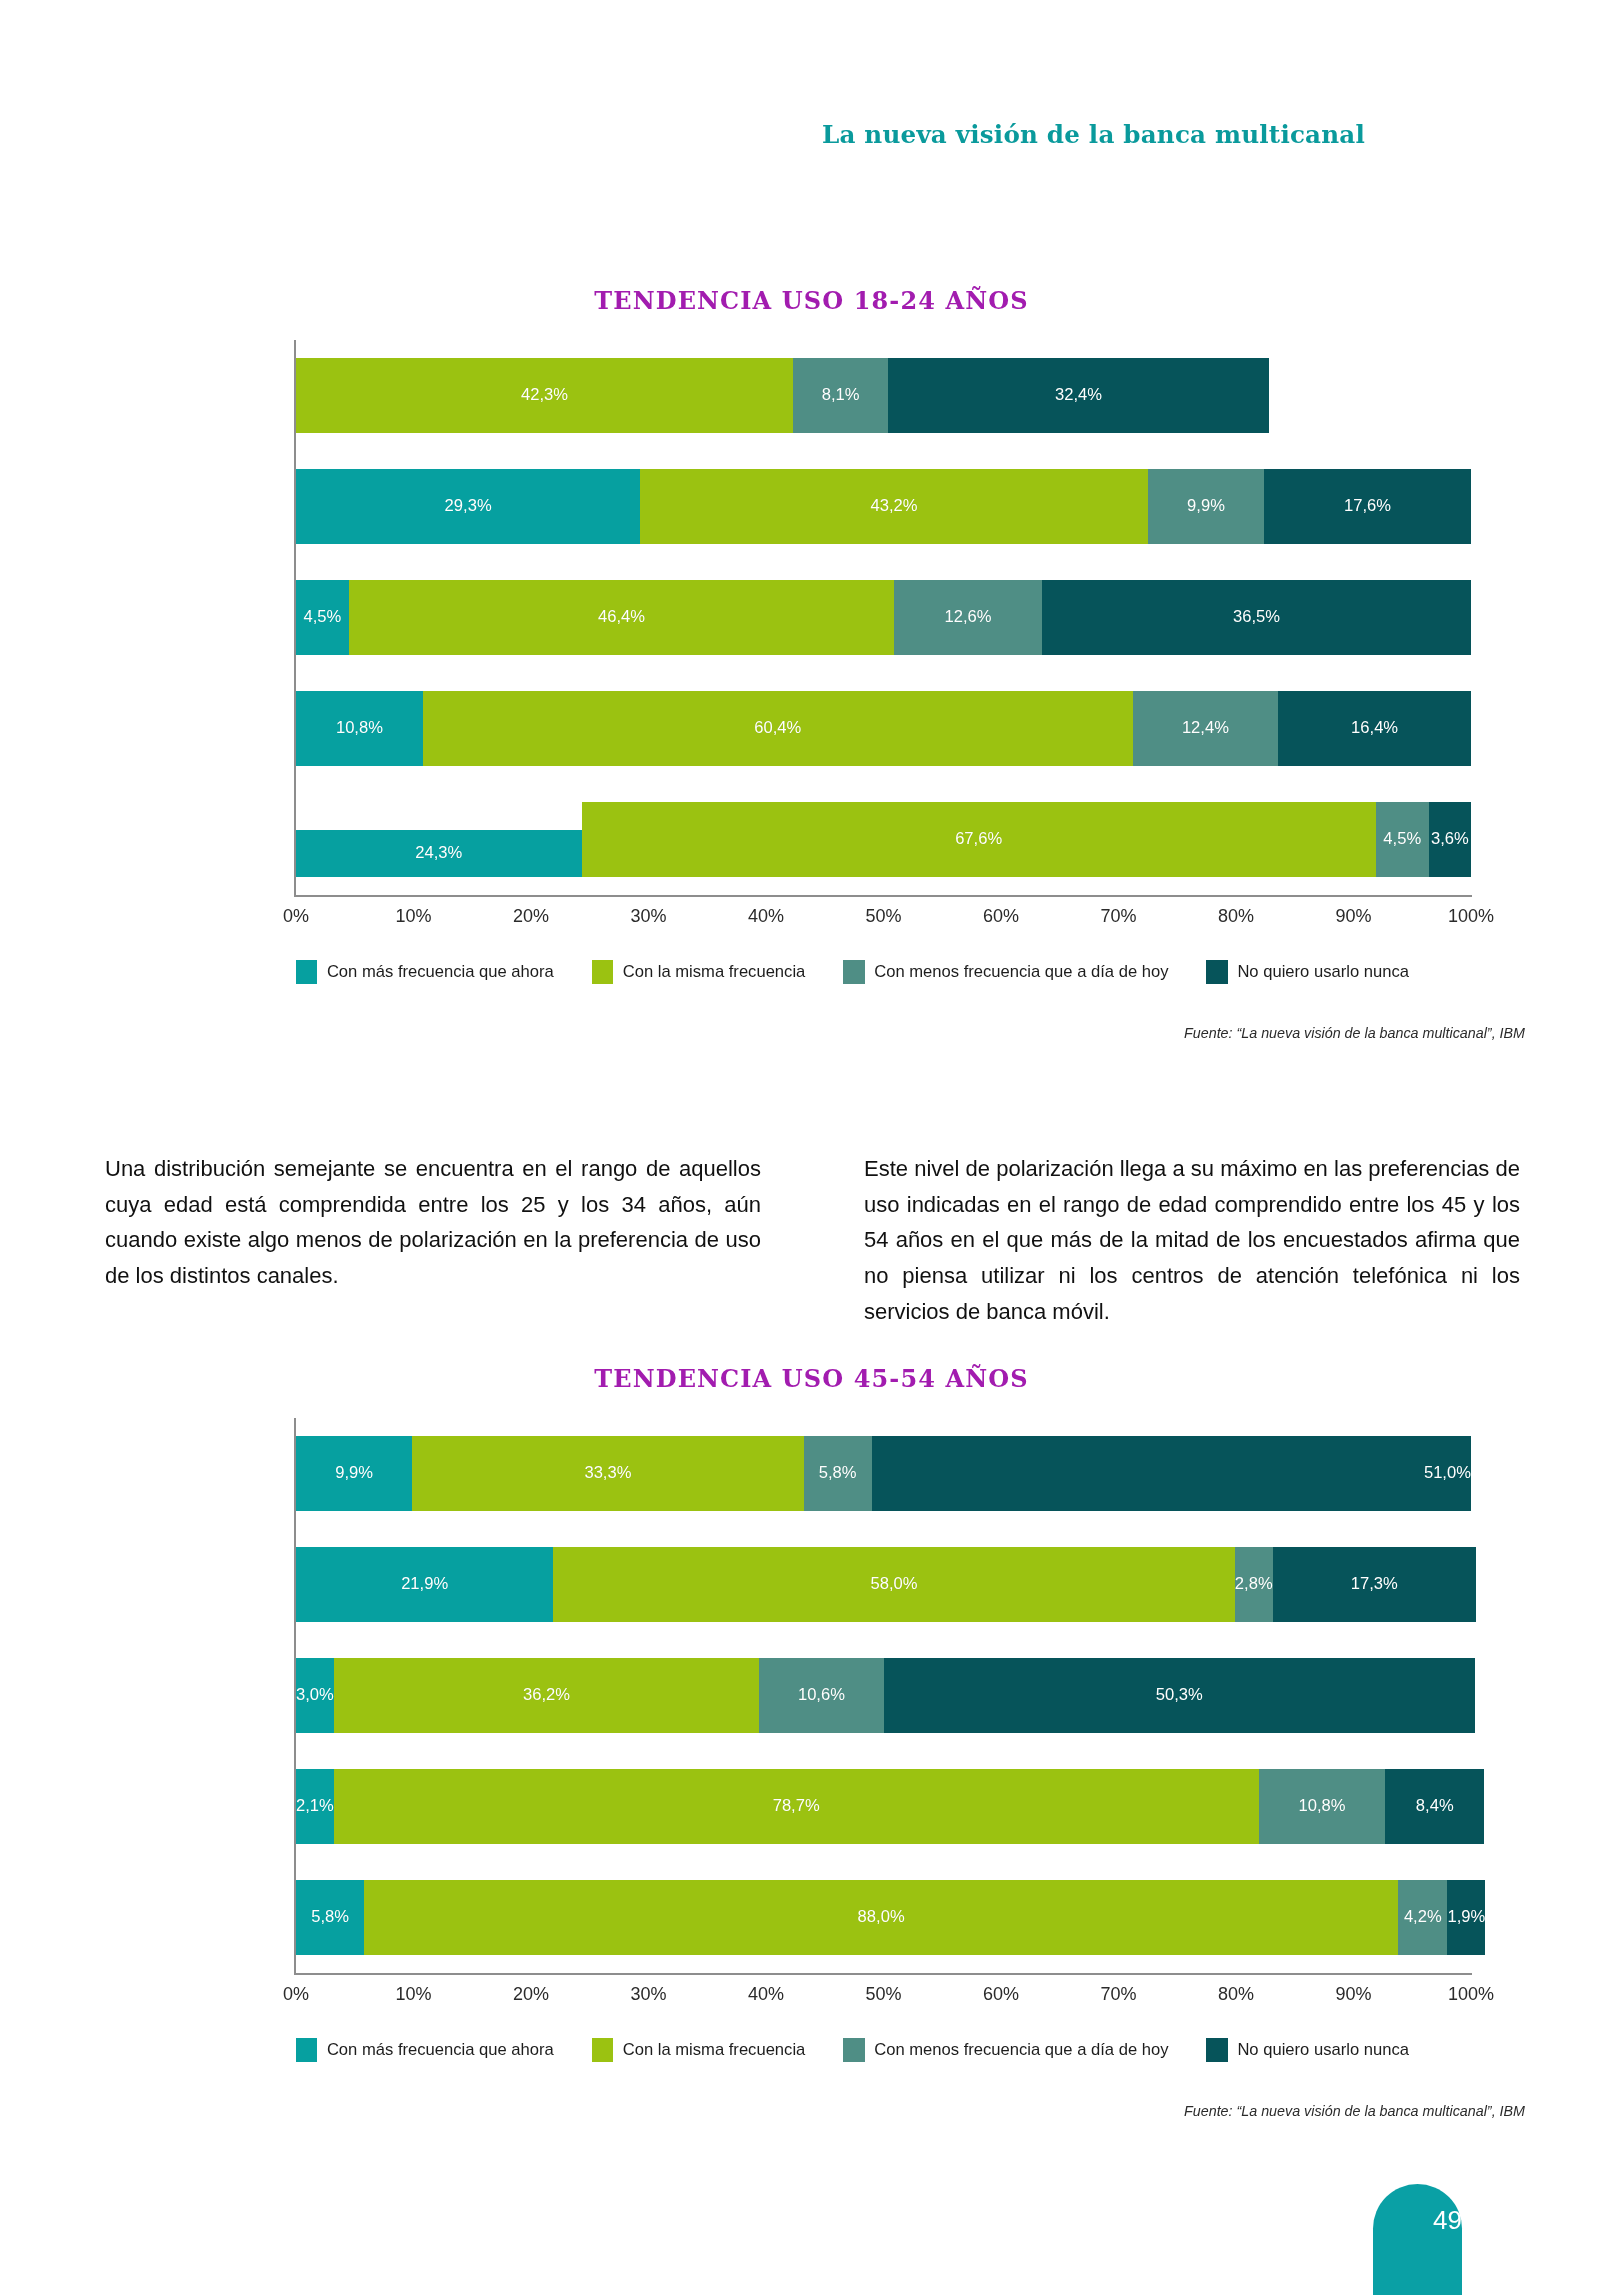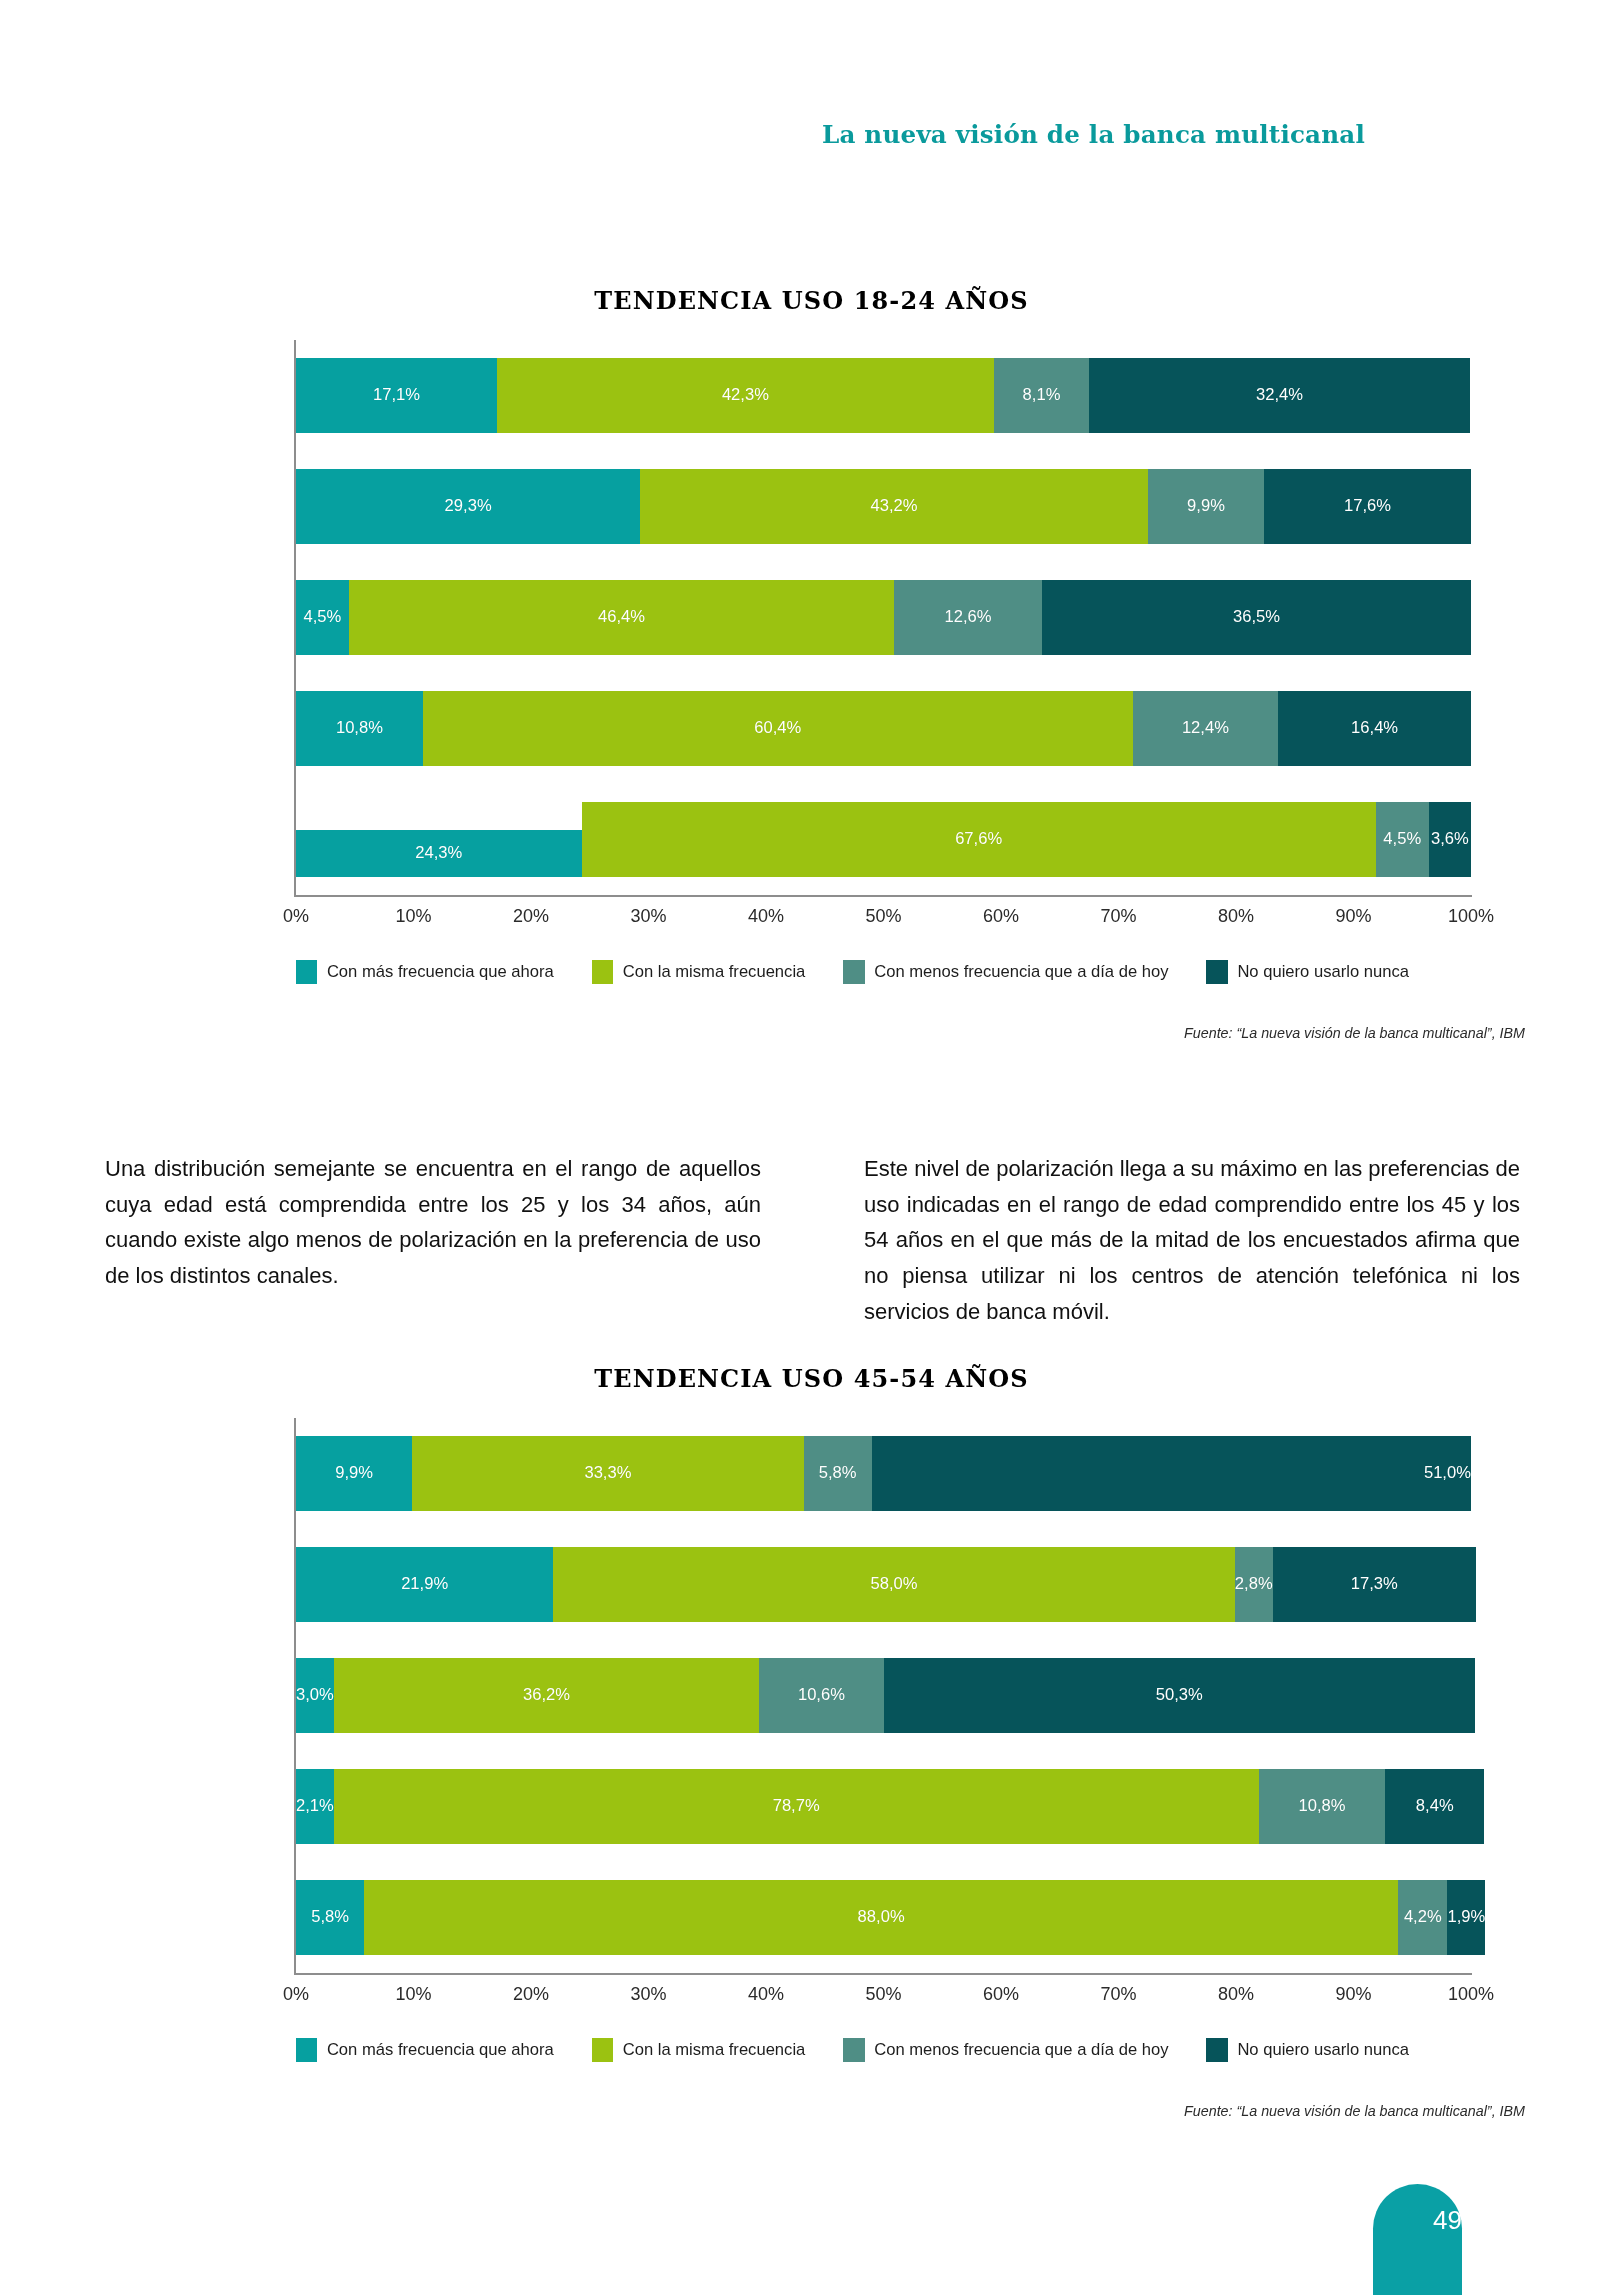--- a/index.html
+++ b/index.html
@@ -18,21 +18,21 @@
     font-size:24.6px;font-weight:bold;letter-spacing:0.2px;
     color:#0a9a9c;
     font-family:"DejaVu Serif", serif;
   }
 
   
   .chart-block{position:absolute;left:0;width:1623px;}
   .chart-title{
     position:absolute;left:0;width:1623px;text-align:center;
     font-size:24px;font-weight:bold;letter-spacing:1.1px;
-    color:#000000;
+    color:#a21caf;
     font-family:"DejaVu Serif", serif;
   }
 
   .plot{
     position:absolute;
     left:296px;width:1175px;
   }
   .axis-v{
     position:absolute;left:-1.6px;top:0;width:1.6px;height:100%;
     background:#8d8d8d;
@@ -95,23 +95,20 @@
 <div class="page">
 
   <div class="running-head">La nueva visión de la banca multicanal</div>
 
   <div class="chart-block" id="chart-0" style="top:262px;height:832px;">
     <div class="chart-title" style="top:24px;">TENDENCIA USO 18-24 AÑOS</div>
     <div class="plot" style="top:78px;height:555px;">
         <div class="axis-v"></div>
         <div class="row" style="position: absolute; left: 0px; width: 100%; top: 3.2%; height: 13.6%;">
           <div class="bar">
-            <div class="seg" style="background: rgb(6, 160, 160); flex: 0 0 17.1%;">
-              <span>17,1%</span>
-            </div>
             <div class="seg" style="background: rgb(155, 194, 17); flex: 0 0 42.3%;">
               <span>42,3%</span>
             </div>
             <div class="seg" style="background: rgb(79, 142, 133); flex: 0 0 8.1%;">
               <span>8,1%</span>
             </div>
             <div class="seg" style="background: rgb(6, 84, 90); flex: 0 0 32.4%;">
               <span>32,4%</span>
             </div>
           </div>

